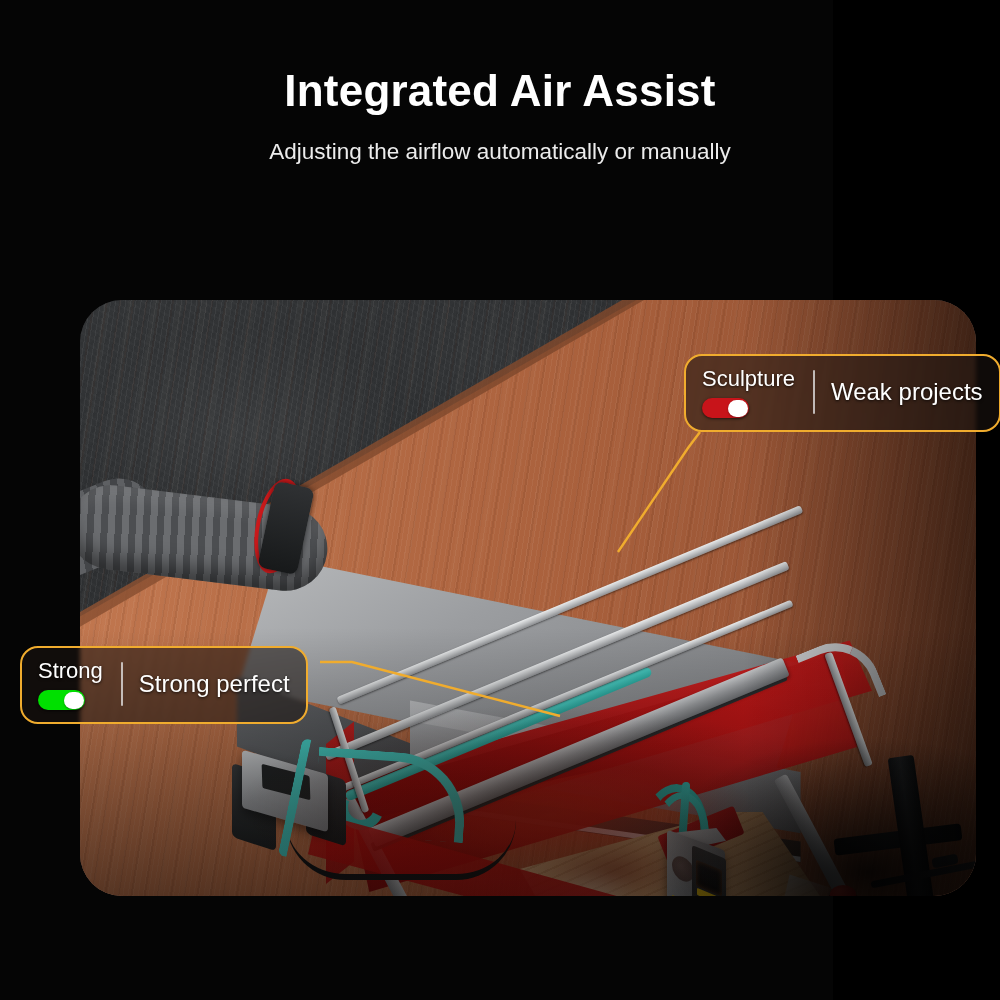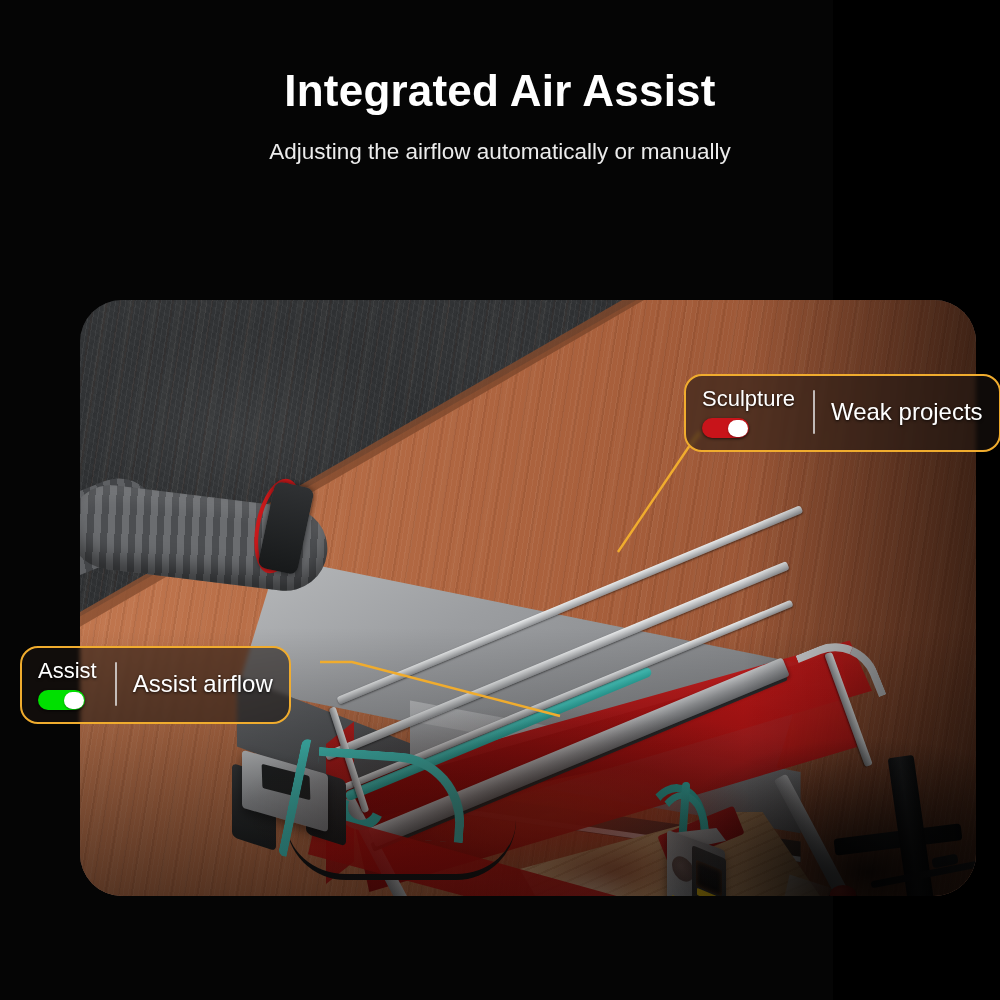--- a/index.html
+++ b/index.html
@@ -392,21 +392,21 @@
   }
   .divider {
     width:2px; height:44px; background:rgba(235,235,235,.75);
     margin:0 16px 0 18px; border-radius:1px;
   }
   .badge-desc {
     color:#ffffff; font-size:24px; font-weight:500; white-space:nowrap;
     text-shadow:0 1px 3px rgba(0,0,0,.8);
   }
 
-  #badge-sculpture { left:684px; top:374px; }
+  #badge-sculpture { left:684px; top:354px; }
   #badge-cutting   { left:20px;  top:646px; }
 </style>
 </head>
 <body>
 
 <div id="root">
 
   <div class="title">Integrated Air Assist</div>
   <div class="subtitle">
     <div>Adjusting the airflow automatically or manually</div>
@@ -506,22 +506,22 @@
       <div class="toggle" id="toggle-sculpture" style="background: rgb(200, 20, 26);">
         <div class="toggle-knob" id="knob-sculpture" style="left: 26px;"></div>
       </div>
     </div>
     <div class="divider"></div>
     <div class="badge-desc">Weak projects</div>
   </div>
 
   <div class="badge" id="badge-cutting" style="border-color: rgb(240, 172, 46);">
     <div class="badge-left">
-      <div class="badge-mode">Assist</div>
+      <div class="badge-mode">Strong</div>
       <div class="toggle" id="toggle-cutting" style="background: rgb(0, 224, 0);">
         <div class="toggle-knob" id="knob-cutting" style="left: 26px;"></div>
       </div>
     </div>
     <div class="divider"></div>
-    <div class="badge-desc">Assist airflow</div>
+    <div class="badge-desc">Strong perfect</div>
   </div>
 
 </div>
 
 </body></html>

